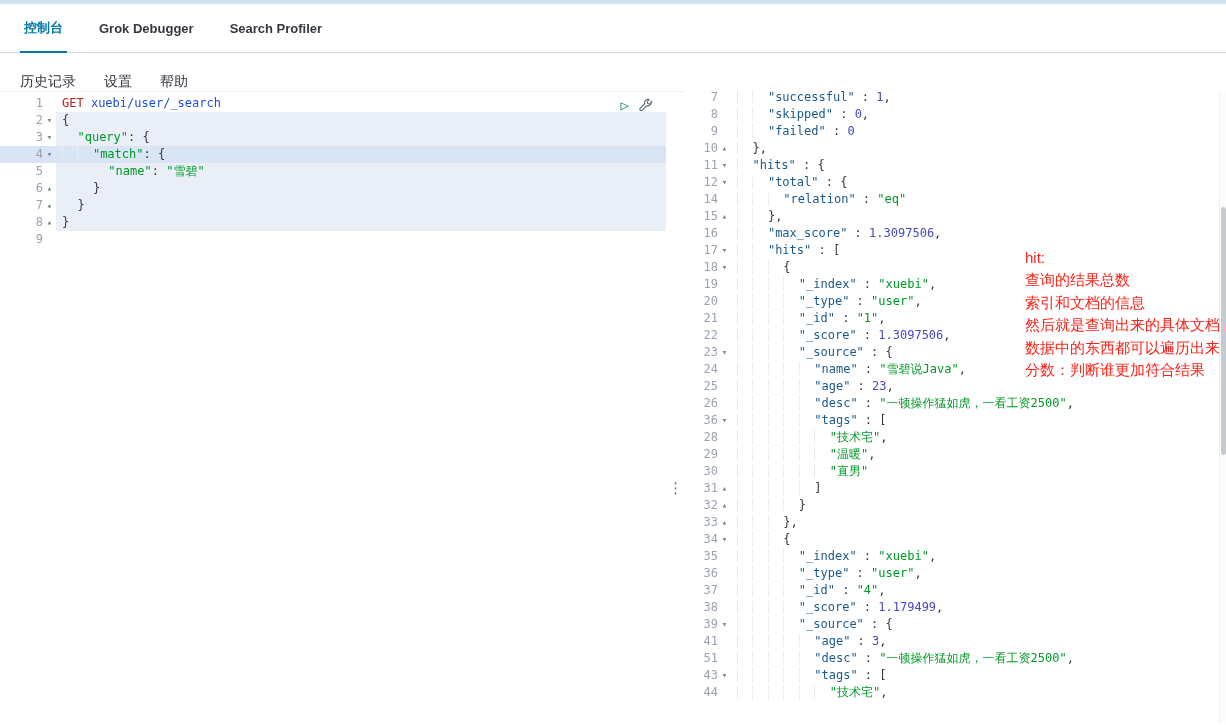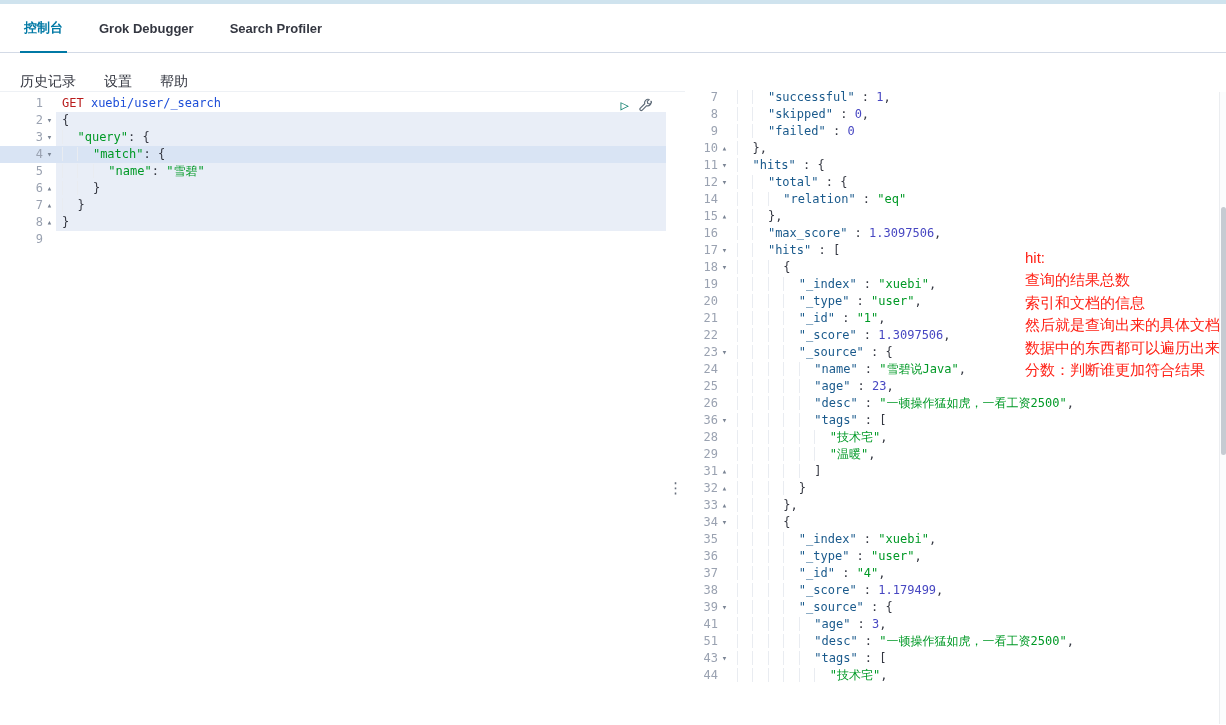--- a/index.html
+++ b/index.html
@@ -314,20 +314,27 @@
         </div>
         <div class="row">
           <div class="gutter">
             <span class="lnum">29</span>
             <span class="fold"></span>
           </div>
           <div class="code"><span class="ind">  </span><span class="ind">  </span><span class="ind">  </span><span class="ind">  </span><span class="ind">  </span><span class="ind">  </span><span class="tok-str">"温暖"</span><span class="tok-p">,</span></div>
         </div>
         <div class="row">
           <div class="gutter">
+            <span class="lnum">30</span>
+            <span class="fold"></span>
+          </div>
+          <div class="code"><span class="ind">  </span><span class="ind">  </span><span class="ind">  </span><span class="ind">  </span><span class="ind">  </span><span class="ind">  </span><span class="tok-str">"直男"</span></div>
+        </div>
+        <div class="row">
+          <div class="gutter">
             <span class="lnum">31</span>
             <span class="fold">▴</span>
           </div>
           <div class="code"><span class="ind">  </span><span class="ind">  </span><span class="ind">  </span><span class="ind">  </span><span class="ind">  </span><span class="tok-p">]</span></div>
         </div>
         <div class="row">
           <div class="gutter">
             <span class="lnum">32</span>
             <span class="fold">▴</span>
           </div>

